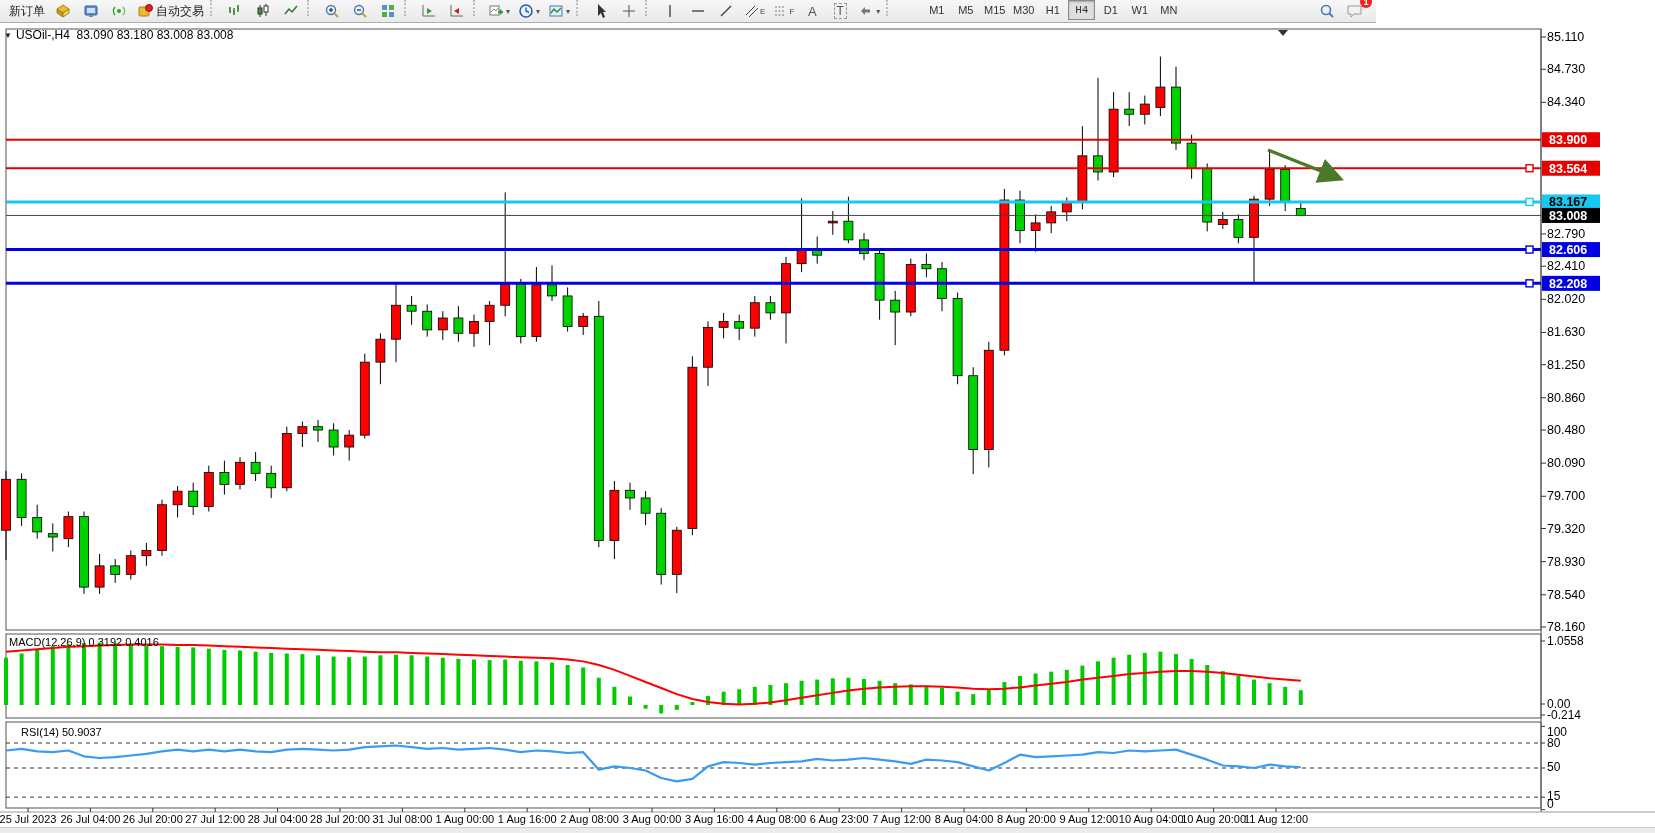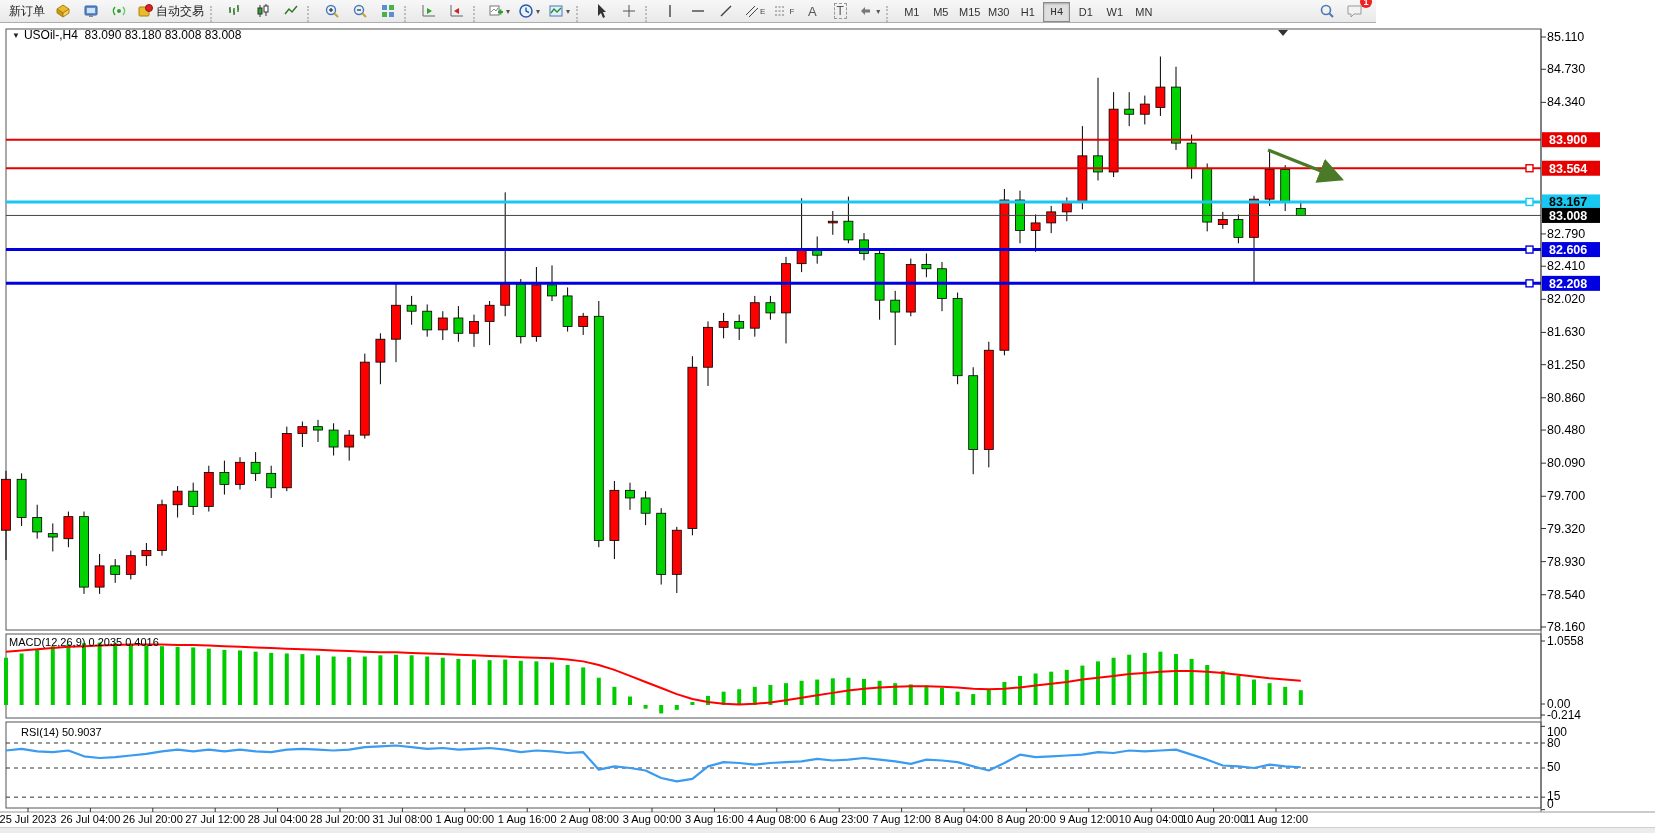--- a/index.html
+++ b/index.html
@@ -1,35 +1,35 @@
 <!DOCTYPE html>
 <html><head>
 <meta charset="utf-8">
 <style>
   html,body{margin:0;padding:0;}
   body{width:1655px;height:833px;overflow:hidden;position:relative;background:#fff;
        font-family:"Liberation Sans",sans-serif;}
   
   .toolbar{position:absolute;left:0;top:0;width:1376px;height:23px;background:linear-gradient(#f7f7f7,#e9e9e9);
-           border-bottom:1px solid #adadad;display:flex;align-items:flex-end;padding:0 2px;box-sizing:border-box;z-index:5;}
+           border-bottom:1px solid #adadad;display:flex;align-items:flex-start;padding:0 2px;box-sizing:border-box;z-index:5;}
   .tb-btn{display:inline-flex;align-items:center;justify-content:center;height:20px;min-width:20px;
           padding:0 2px;margin:0 1px;border:1px solid transparent;border-radius:2px;font-size:12px;color:#222;cursor:default;}
   .tb-btn svg{display:block;}
   .tb-label{margin-left:3px;font-size:12px;white-space:nowrap;}
   .grip{width:7px;height:16px;margin:0 2px;border-left:2px dotted #bdbdbd;}
   .caret{font-size:8px;color:#555;margin-left:2px;}
   .tf-btn{display:inline-flex;align-items:center;justify-content:center;height:18px;min-width:25px;
           margin:0 1px;font-size:11px;color:#333;border:1px solid transparent;}
   .tf-btn.active{border:1px solid #8a8a8a;background:#dfdfdf;box-shadow:inset 0 1px 2px rgba(0,0,0,.25);font-family:Liberation Mono, monospace;}
   .tb-right{margin-left:auto;display:flex;align-items:center;}
   .badge{position:absolute;right:-5px;top:-5px;background:#e22;color:#fff;border-radius:8px;
          font-size:9px;min-width:12px;height:12px;line-height:12px;text-align:center;font-weight:bold;}
   
   .overlay{position:absolute;z-index:3;font-size:12px;color:#000;white-space:nowrap;}
-  #chart-title{left:12px;top:28px;}
+  #chart-title{left:4px;top:28px;}
   #macd-label{left:9px;top:636px;font-size:11px;}
   #rsi-label{left:21px;top:726px;font-size:11px;}
   .tri{font-size:8px;vertical-align:1px;margin-right:4px;color:#222;}
   #chart-svg{position:absolute;left:0;top:0;z-index:1;}
   .bottom-strip{position:absolute;left:0;top:827px;width:1655px;height:6px;background:#ececec;border-top:1px solid #cfcfcf;z-index:2;}
 </style>
 </head>
 <body>
 
 <div class="toolbar">
@@ -190,21 +190,21 @@
   <div class="tb-btn">
     <span style="font-size:12px;color:#555;border:1px dashed #999;padding:0 2px">T</span>
   </div>
   <div class="tb-btn">
     <svg width="16" height="16">
         <path d="M3 8 l4 -4 v2.5 h5 v3 h-5 v2.5 z" fill="#777"></path>
       </svg>
     <span class="caret">▾</span>
   </div>
   <div class="grip"></div>
-  <div id="tf-group" style="display:flex;align-items:center;">
+  <div id="tf-group" style="display:flex;align-items:center;margin-left:25px;">
       <div class="tf-btn">M1</div>
       <div class="tf-btn">M5</div>
       <div class="tf-btn">M15</div>
       <div class="tf-btn">M30</div>
       <div class="tf-btn">H1</div>
       <div class="tf-btn active">H4</div>
       <div class="tf-btn">D1</div>
       <div class="tf-btn">W1</div>
       <div class="tf-btn">MN</div>
     </div>
@@ -617,15 +617,15 @@
       <line x1="1213.6" y1="808" x2="1213.6" y2="812" stroke="#333"></line>
       <text x="1213.6" y="823" font-family="&quot;Liberation Sans&quot;,sans-serif" font-size="11px" fill="#000" text-anchor="middle">10 Aug 20:00</text>
       <line x1="1276" y1="808" x2="1276" y2="812" stroke="#333"></line>
       <text x="1276" y="823" font-family="&quot;Liberation Sans&quot;,sans-serif" font-size="11px" fill="#000" text-anchor="middle">11 Aug 12:00</text>
     </g>
   </svg>
 
 <div class="overlay" id="chart-title">
   <span class="tri">▼</span><span>USOil-,H4</span>&nbsp;&nbsp;<span>83.090 83.180 83.008 83.008</span>
 </div>
-<div class="overlay" id="macd-label">MACD(12,26,9) 0.2035 0.4016</div>
+<div class="overlay" id="macd-label">MACD(12,26,9) 0.3192 0.4016</div>
 <div class="overlay" id="rsi-label">RSI(14) 50.9037</div>
 <div class="bottom-strip"></div>
 
 </body></html>

